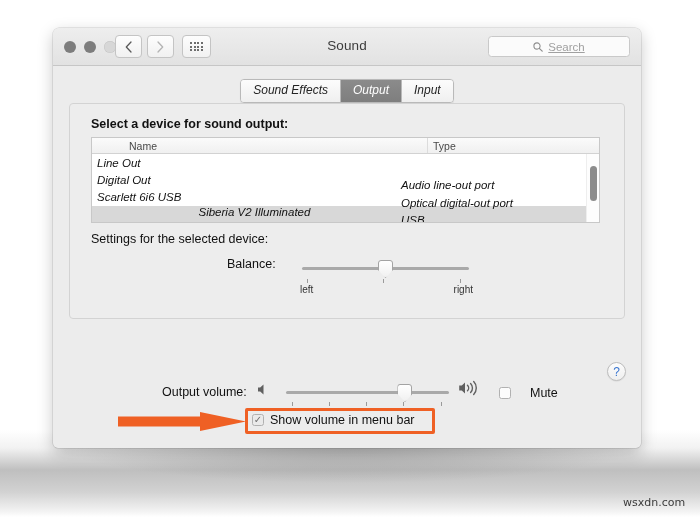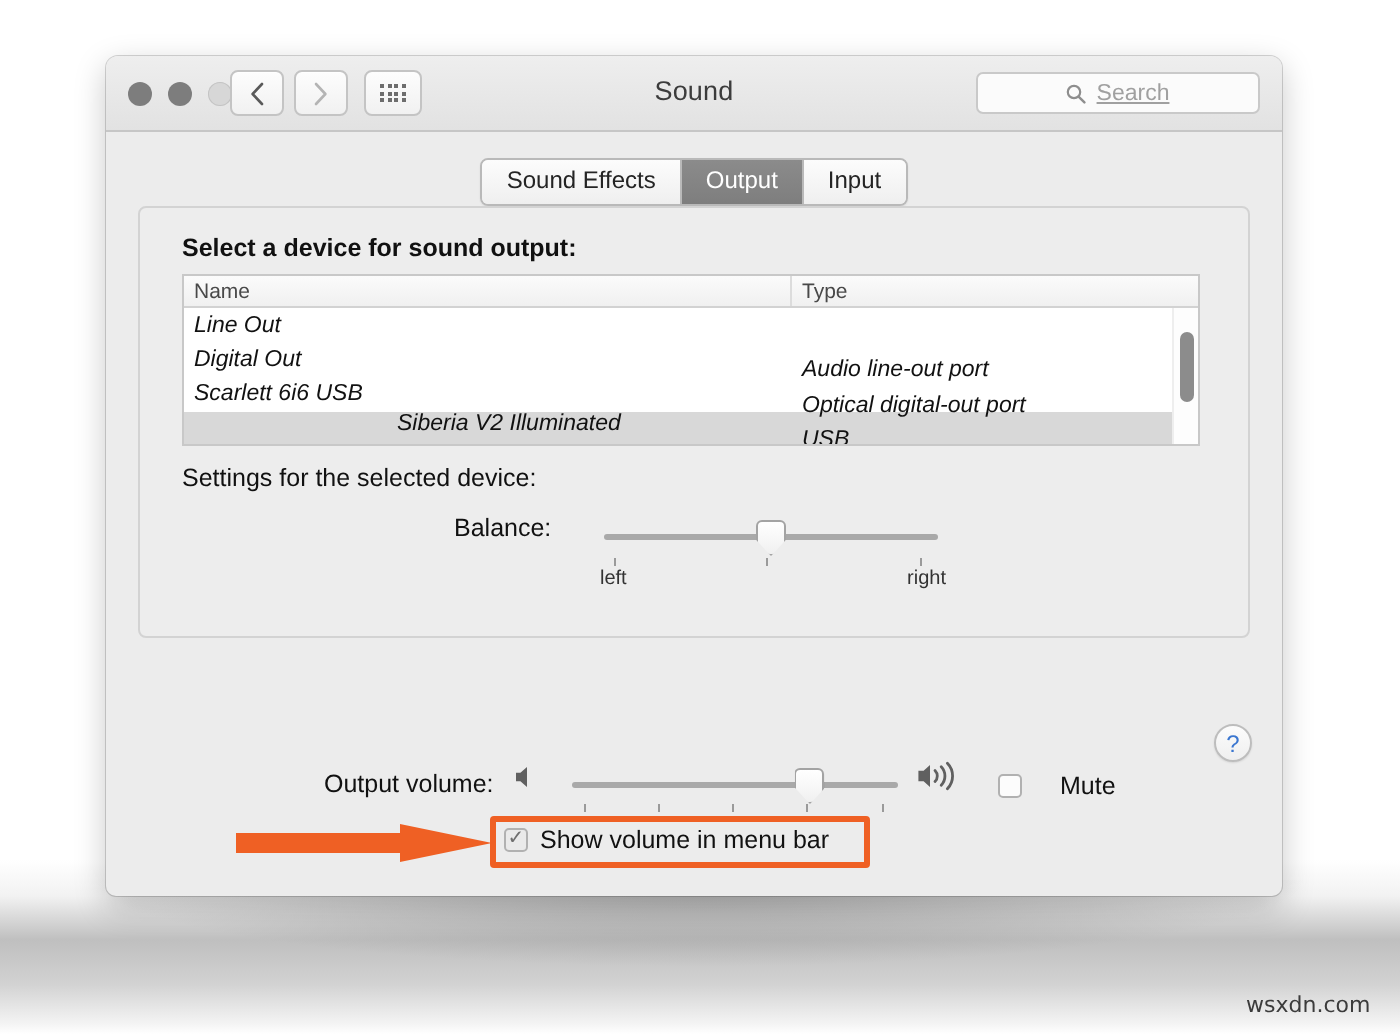--- a/index.html
+++ b/index.html
@@ -86,21 +86,21 @@
     border: 1px solid #c9c9c9;
     border-radius: 3.5px;
     display: flex; align-items: center; justify-content: center;
     gap: 5px;
   }
   #search-field .sf-label { font-size: 11.5px; color: #a0a0a0; text-decoration: underline; }
 
   
   #tabbar {
     position: absolute; left: 0; right: 0; top: 51px;
-    display: flex; justify-content: center;
+    display: flex; justify-content: center; font-style: italic;
   }
   .tabs {
     display: flex;
     border: 1px solid #b9b9b9;
     border-radius: 4px;
     overflow: hidden;
     box-shadow: 0 0.5px 1px rgba(0,0,0,0.08);
   }
   .tab {
     padding: 3px 12px 4px;
@@ -140,21 +140,21 @@
   #table-head {
     display: flex; height: 16px;
     background: linear-gradient(to bottom,#fbfbfb,#f0f0f0);
     border-bottom: 1px solid #d2d2d2;
   }
   #table-head .th {
     font-size: 10.5px; color: #494949;
     padding: 1px 0 0 5px;
     line-height: 14px;
   }
-  #table-head .th.c0 { width: 304px; border-right: 1px solid #dcdcdc; }
+  #table-head .th.c0 { width: 304px; border-right: 1px solid #dcdcdc; margin-left: 32px; }
   #table-head .th.c1 { flex: 1; }
   .trow { display: flex; height: 17.4px; align-items: center; font-style: italic; }
   .trow.sel { background: #d8d8d8; flex-direction: column; }
   .trow .td { font-size: 11.5px; color: #111; padding-left: 5px; }
   .trow .td.c0 { width: 304px; }
   .trow .td.c1 { flex: 1; margin-top: 45px; }
   #table-scroll {
     position: absolute; right: 0; top: 16px;
     width: 13px; height: 70px;
     background: #fdfdfd;

